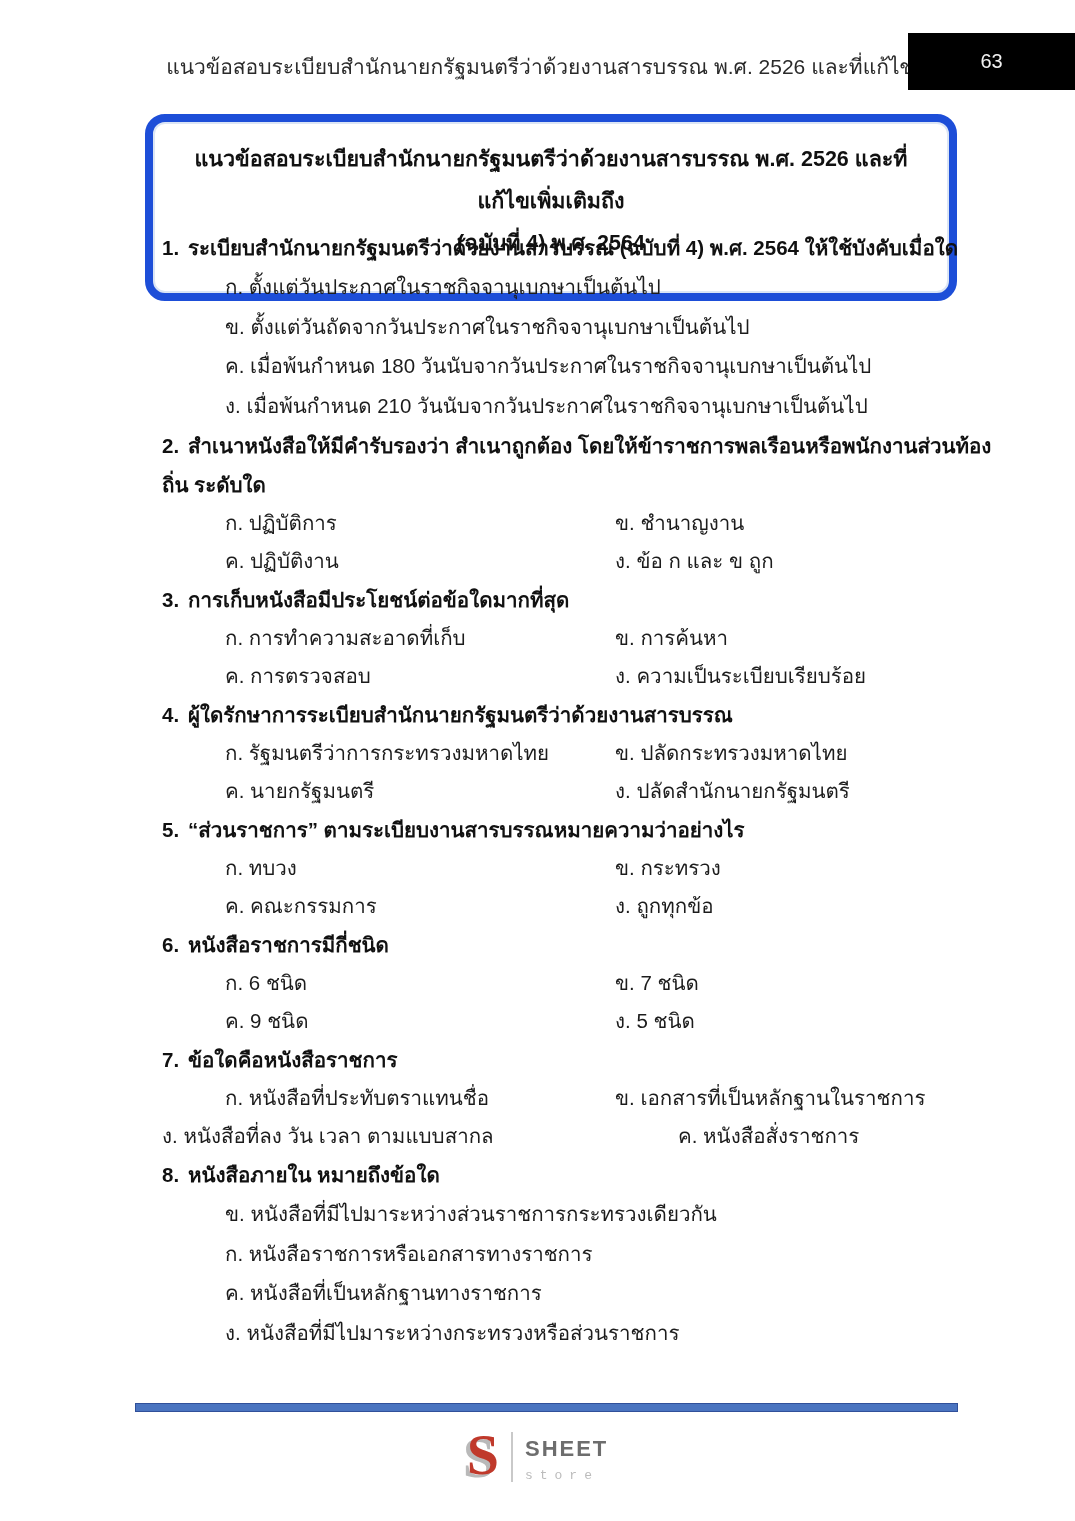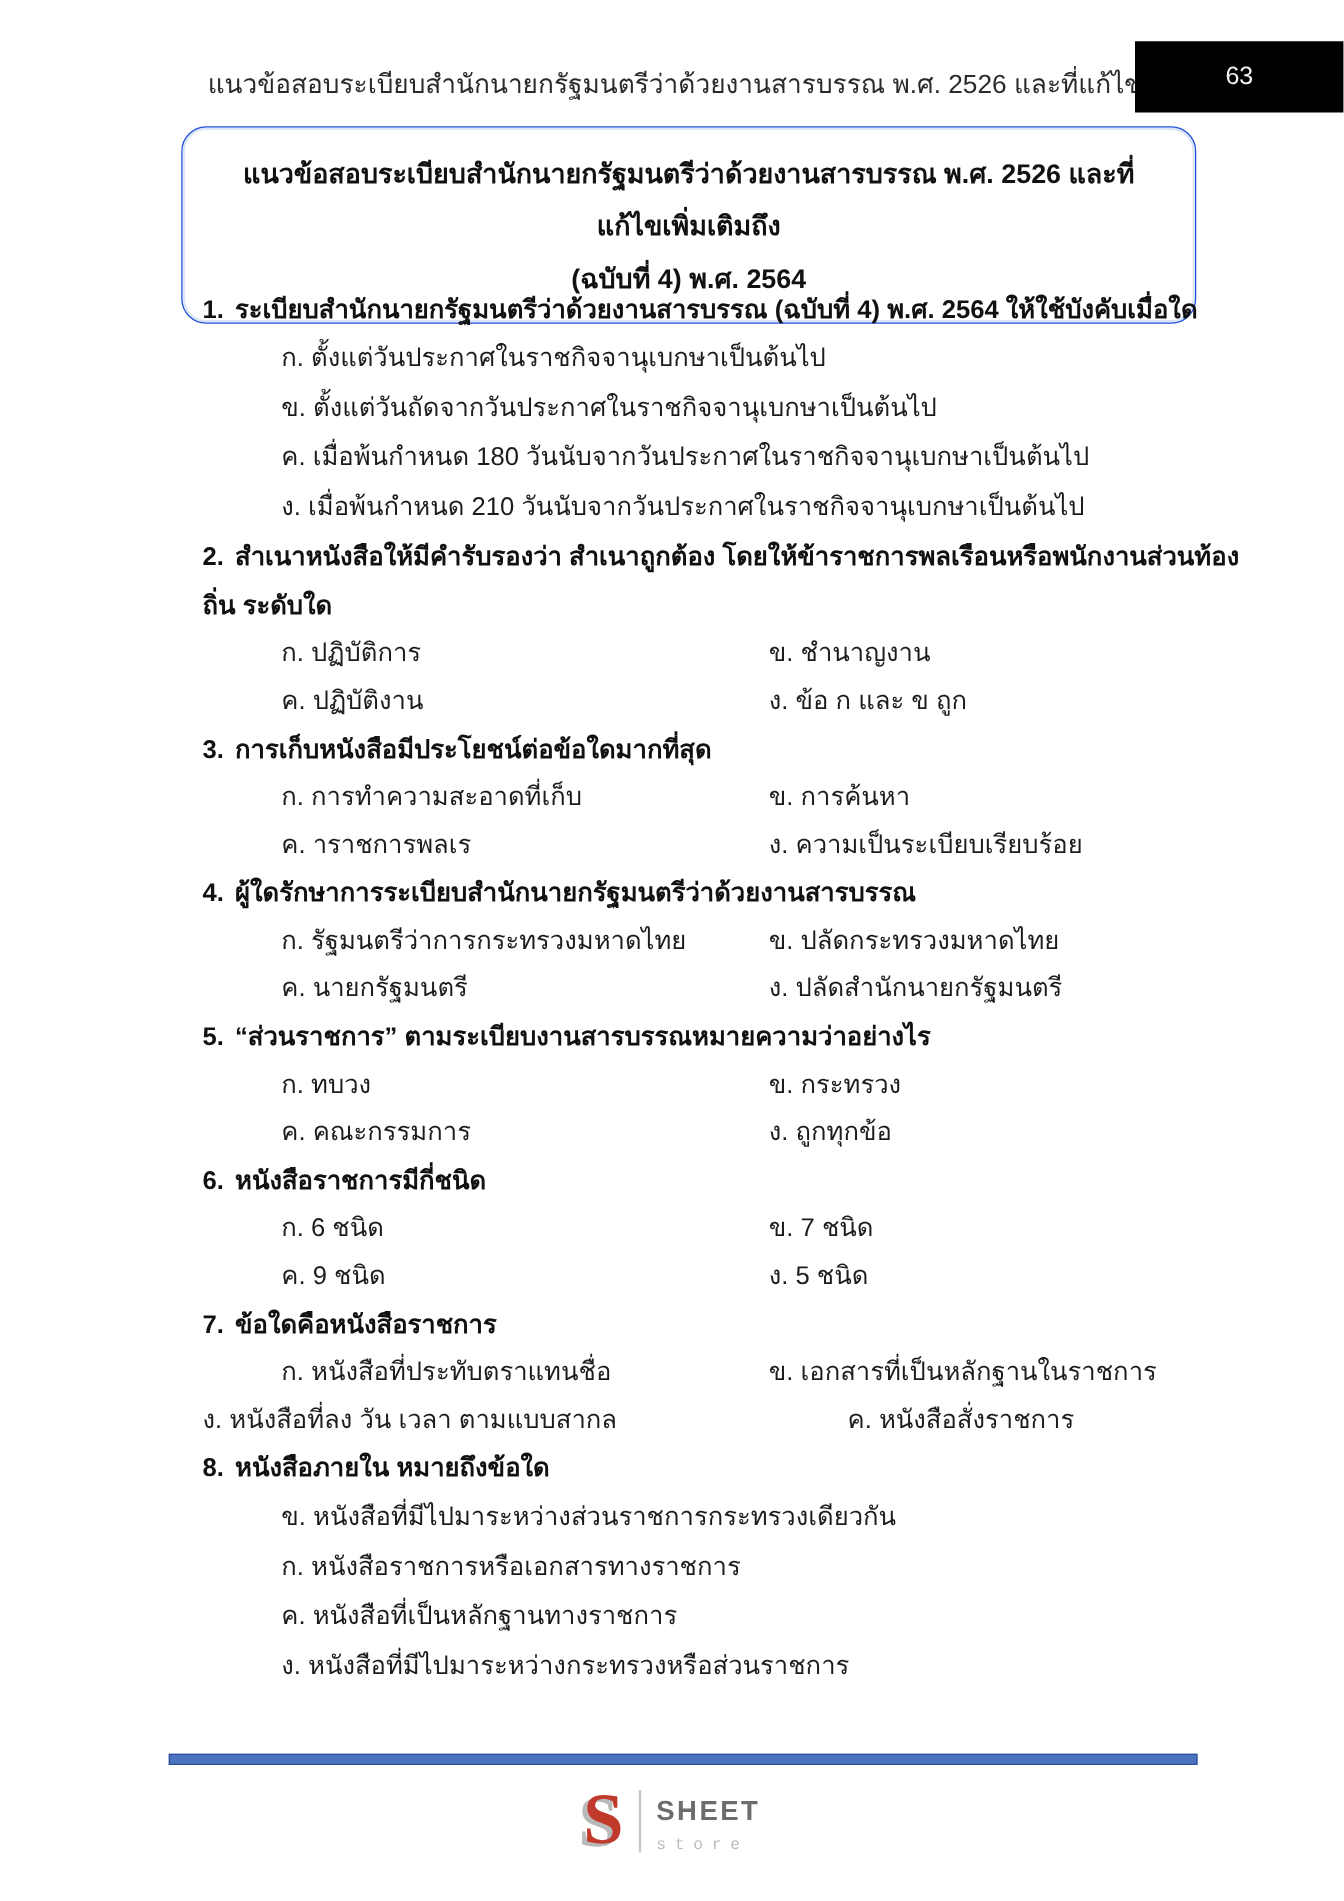--- a/index.html
+++ b/index.html
@@ -17,25 +17,25 @@
     text-align:center;font-size:21px;color:#2a2a2a;
   }
   .page-number-box{
     position:absolute;top:33px;right:0;width:167px;height:57px;
     background:#000000;color:#f2f2f2;
     display:flex;align-items:center;justify-content:center;
     font-size:20px;
   }
   
   .title-box{
-    position:absolute;top:101px;left:145px;width:812px;
-    border:1px solid #1d4ed8;border-radius:20px;
+    position:absolute;top:114px;left:145px;width:812px;
+    border:8px solid #1d4ed8;border-radius:20px;
     box-shadow:inset 0 0 0 2px #dbe5f5;
     background:#ffffff;
-    padding:16px 24px 14px 24px;
+    padding:16px 24px 29px 24px;
     text-align:center;font-weight:bold;font-size:21.5px;
     line-height:42px;color:#111111;
     box-sizing:border-box;
   }
   
   .questions{
     position:absolute;top:228px;left:162px;width:855px;
     font-size:20.5px;
   }
   .question{margin-bottom:1px;}
@@ -116,21 +116,21 @@
         </div>
   </div>
 
   <div class="question">
     <div class="q-head">
       <span class="q-num">3.</span><span class="q-body">การเก็บหนังสือมีประโยชน์ต่อข้อใดมากที่สุด</span>
     </div>
     <div class="opts opts-grid">
           <div class="opt col-a">ก. การทำความสะอาดที่เก็บ</div>
           <div class="opt col-b">ข. การค้นหา</div>
-          <div class="opt col-a">ค. าราชการพลเร</div>
+          <div class="opt col-a">ค. การตรวจสอบ</div>
           <div class="opt col-b">ง. ความเป็นระเบียบเรียบร้อย</div>
         </div>
   </div>
 
   <div class="question">
     <div class="q-head">
       <span class="q-num">4.</span><span class="q-body">ผู้ใดรักษาการระเบียบสำนักนายกรัฐมนตรีว่าด้วยงานสารบรรณ</span>
     </div>
     <div class="opts opts-grid">
           <div class="opt col-a">ก. รัฐมนตรีว่าการกระทรวงมหาดไทย</div>

